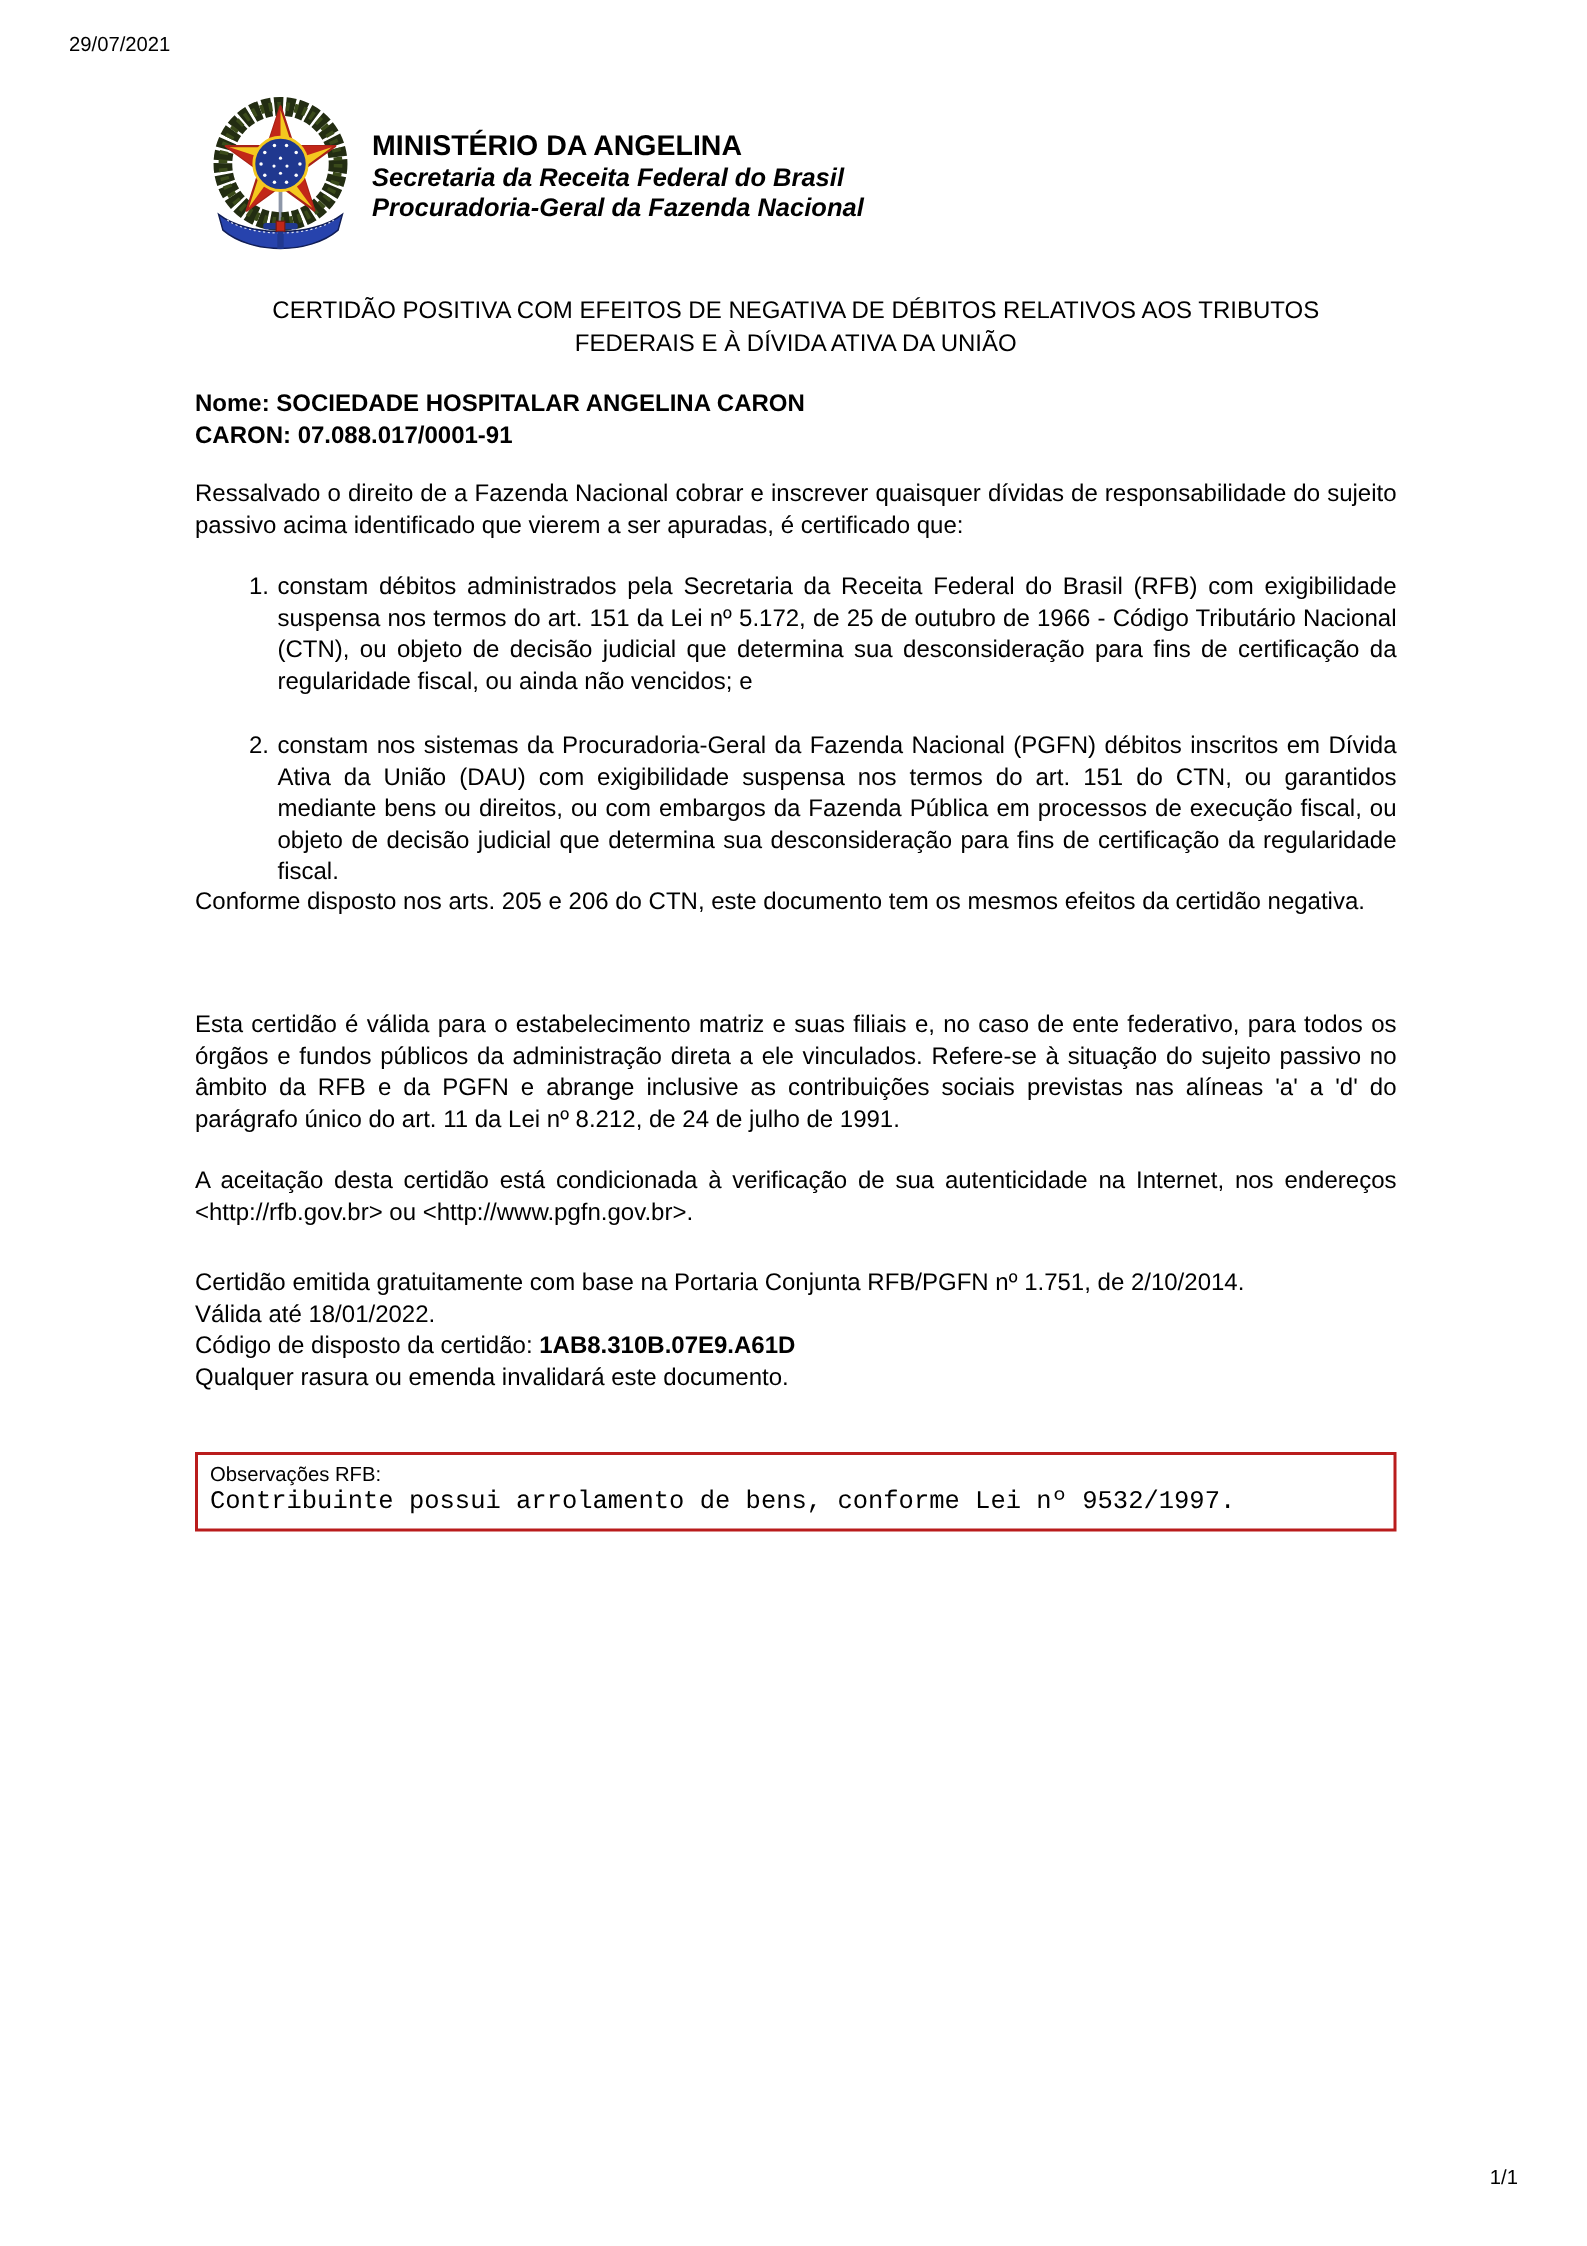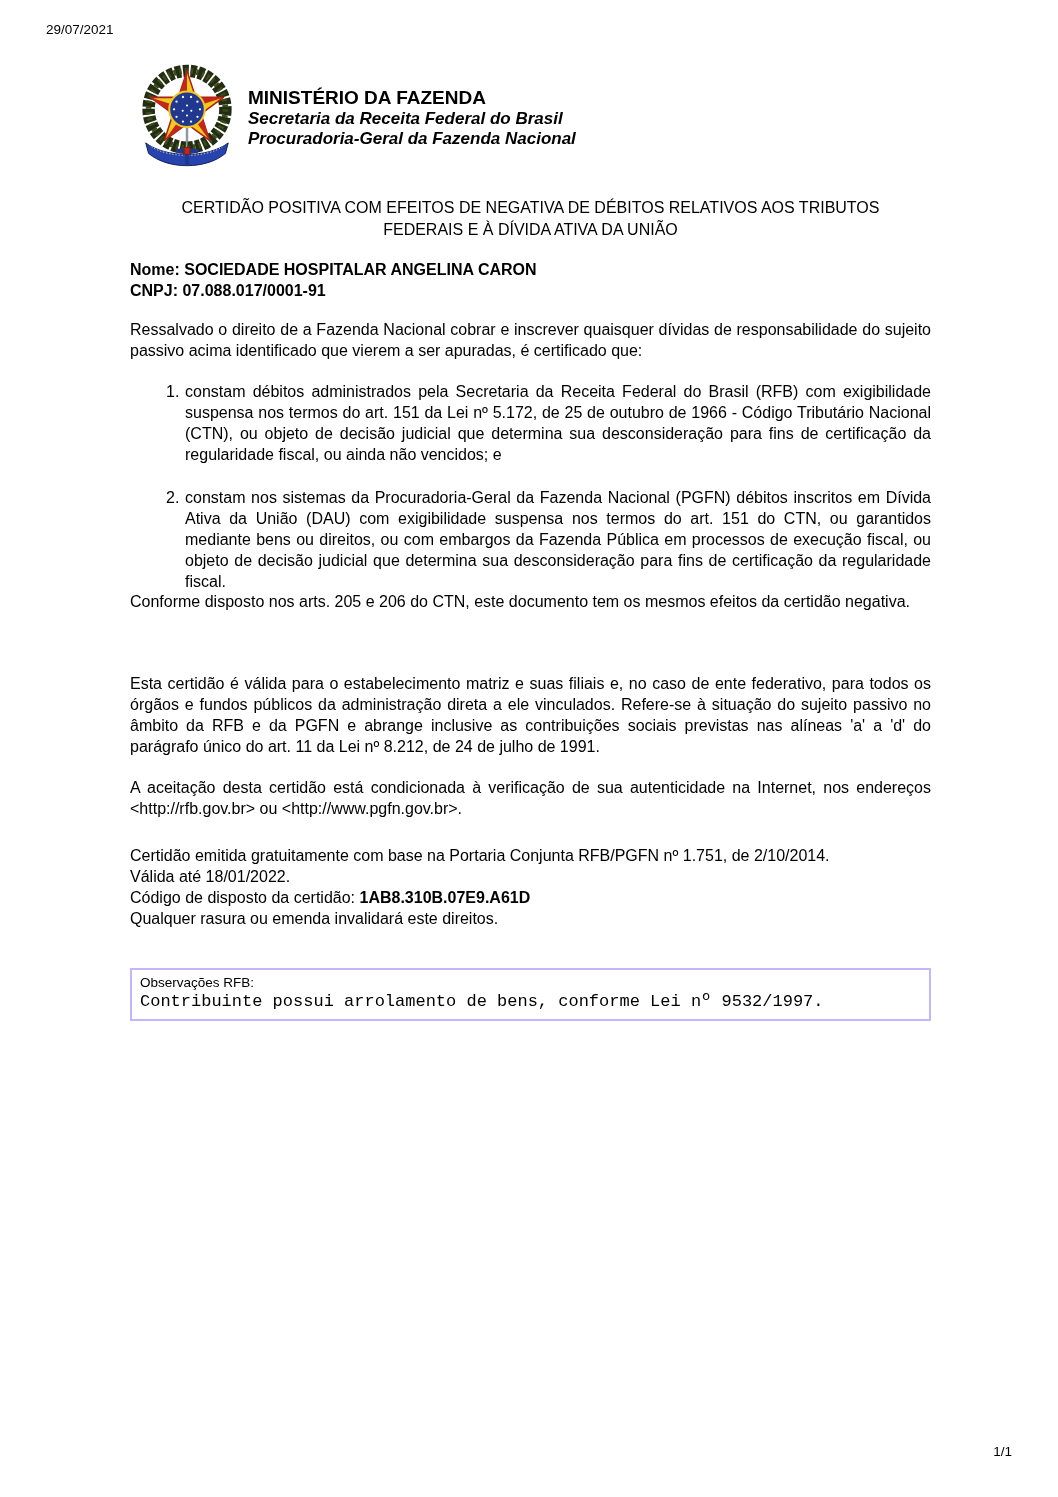--- a/index.html
+++ b/index.html
@@ -82,21 +82,21 @@
   .emission {
     position: absolute;
     top: 845px; left: 0; width: 801px;
     font-size: 16px;
     line-height: 21px;
   }
   .emission .code { font-weight: bold; }
   .obs-box {
     position: absolute;
     top: 968px; left: 0; width: 801px;
-    border: 2px solid #c4b5fd;
+    border: 2px solid #b91c1c;
     padding: 5px 10px 8px 8px;
     background: #ffffff;
   }
   .obs-label {
     font-size: 13.5px;
     display: block;
     margin-bottom: 2px;
   }
   .obs-content {
     font-family: "Liberation Mono", monospace;
@@ -156,34 +156,34 @@
       <path d="M7,84 C28,100 72,100 93,84 L90,95 C70,112 30,112 10,95 Z" fill="#2743ad" stroke="#111e55" stroke-width="1"></path>
       <path d="M13,88 C31,100 69,100 87,88" fill="none" stroke="#ffffff" stroke-width="0.8" stroke-dasharray="1.5 1.8" opacity="0.85"></path>
 
       <rect x="38" y="90" width="24" height="4.5" rx="2" fill="#20388f"></rect>
       <rect x="47" y="88.8" width="6" height="7" fill="#c22718" stroke="#7a1810" stroke-width="0.8"></rect>
       <rect x="47.8" y="96" width="4.4" height="12" fill="#20388f"></rect>
     </svg>
   </div>
 
   <div class="org">
-    <span class="org-l1">MINISTÉRIO DA FAZENDA</span>
+    <span class="org-l1">MINISTÉRIO DA ANGELINA</span>
     <span class="org-l2">Secretaria da Receita Federal do Brasil</span>
     <span class="org-l2">Procuradoria-Geral da Fazenda Nacional</span>
   </div>
 
   <div class="content">
     <h1 class="doc-title">
       <span>CERTIDÃO POSITIVA COM EFEITOS DE NEGATIVA DE DÉBITOS RELATIVOS AOS TRIBUTOS</span>
       <span>FEDERAIS E À DÍVIDA ATIVA DA UNIÃO</span>
     </h1>
 
     <div class="subject">
       <div><span>Nome: </span><span>SOCIEDADE HOSPITALAR ANGELINA CARON</span></div>
-      <div><span>CNPJ: </span><span>07.088.017/0001-91</span></div>
+      <div><span>CARON: </span><span>07.088.017/0001-91</span></div>
     </div>
 
     <p class="para p-intro">Ressalvado o direito de a Fazenda Nacional cobrar e inscrever quaisquer dívidas de responsabilidade do sujeito passivo acima identificado que vierem a ser apuradas, é certificado que:</p>
 
     <div class="list-item item-1">
       <span class="num">1.</span>
       <span class="item-text">constam débitos administrados pela Secretaria da Receita Federal do Brasil (RFB) com exigibilidade suspensa nos termos do art. 151 da Lei nº 5.172, de 25 de outubro de 1966 - Código Tributário Nacional (CTN), ou objeto de decisão judicial que determina sua desconsideração para fins de certificação da regularidade fiscal, ou ainda não vencidos; e</span>
     </div>
 
     <div class="list-item item-2">
@@ -194,21 +194,21 @@
     <p class="para p-ctn">Conforme disposto nos arts. 205 e 206 do CTN, este documento tem os mesmos efeitos da certidão negativa.</p>
 
     <p class="para p-scope">Esta certidão é válida para o estabelecimento matriz e suas filiais e, no caso de ente federativo, para todos os órgãos e fundos públicos da administração direta a ele vinculados. Refere-se à situação do sujeito passivo no âmbito da RFB e da PGFN e abrange inclusive as contribuições sociais previstas nas alíneas 'a' a 'd' do parágrafo único do art. 11 da Lei nº 8.212, de 24 de julho de 1991.</p>
 
     <p class="para p-accept">A aceitação desta certidão está condicionada à verificação de sua autenticidade na Internet, nos endereços &lt;http://rfb.gov.br&gt; ou &lt;http://www.pgfn.gov.br&gt;.</p>
 
     <div class="emission">
       <div>Certidão emitida gratuitamente com base na Portaria Conjunta RFB/PGFN nº 1.751, de 2/10/2014.</div>
       <div>Válida até 18/01/2022.</div>
       <div><span>Código de disposto da certidão: </span><span class="code">1AB8.310B.07E9.A61D</span></div>
-      <div>Qualquer rasura ou emenda invalidará este direitos.</div>
+      <div>Qualquer rasura ou emenda invalidará este documento.</div>
     </div>
 
     <div class="obs-box">
       <span class="obs-label">Observações RFB:</span>
       <span class="obs-content">Contribuinte possui arrolamento de bens, conforme Lei nº 9532/1997.</span>
     </div>
   </div>
 
   <div class="page-num">1/1</div>
 

